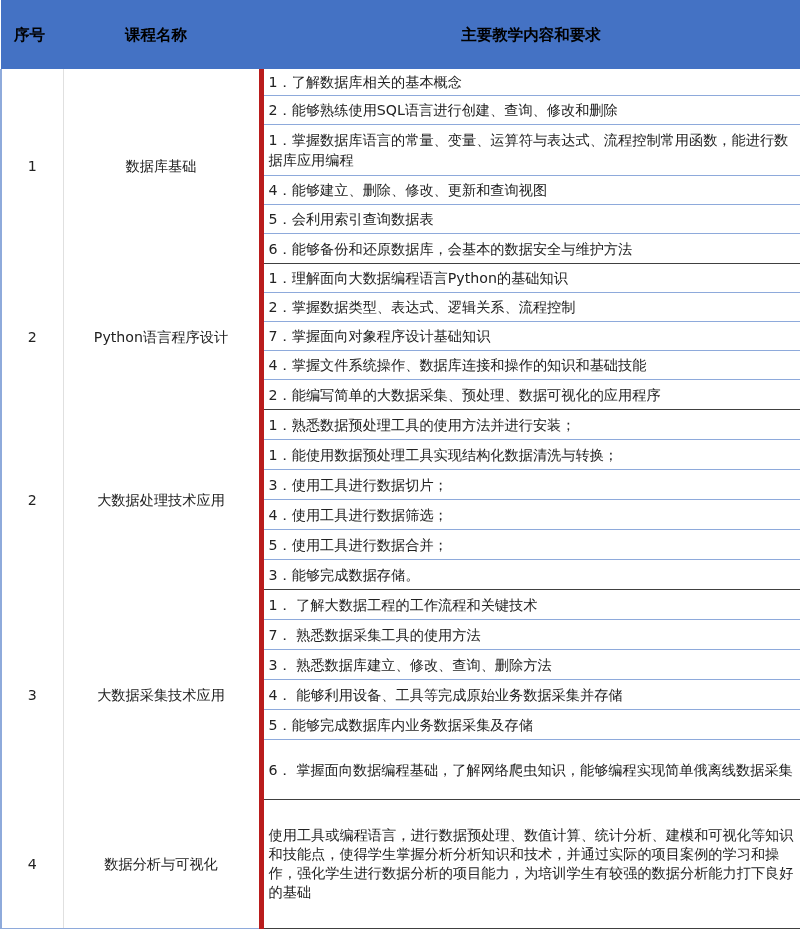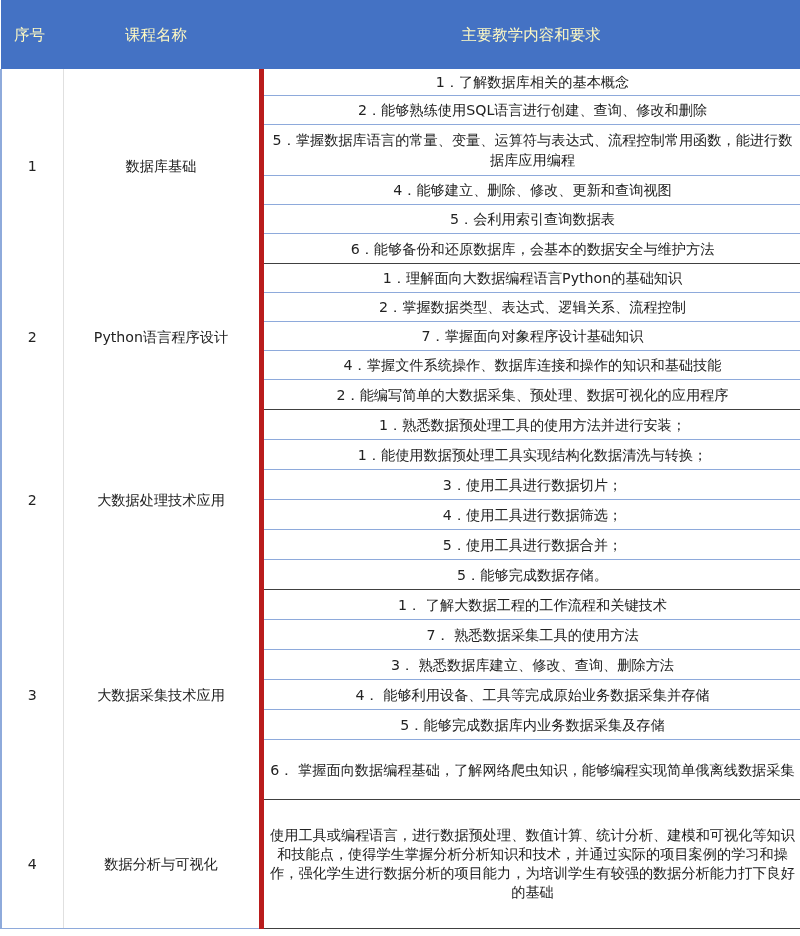--- a/index.html
+++ b/index.html
@@ -2,30 +2,30 @@
 <html><head>
 <meta charset="utf-8">
 <style>
   html, body { margin: 0; padding: 0; background: #ffffff; }
   body { width: 800px; height: 936px; overflow: hidden; font-family: "DejaVu Sans", "Liberation Sans", sans-serif; color: #222; }
   table { border-collapse: collapse; width: 800px; table-layout: fixed; }
   col.c1 { width: 62px; }
   col.c2 { width: 198px; }
   col.c3 { width: 540px; }
   th {
-    background: #4472c4; color: #fef9c3; font-weight: normal; font-size: 15.5px;
+    background: #4472c4; color: #000000; font-weight: bold; font-size: 15.5px;
     height: 68px; padding: 0; text-align: center; vertical-align: middle;
     border-top: 1px solid #4472c4;
   }
   th.h1 { text-align: left; padding-left: 13px; }
   th.h2 { text-align: left; padding-left: 62px; margin-top: 28px; }
   td { font-size: 14.2px; line-height: 20px; padding: 0; vertical-align: middle; }
   td.num { text-align: center; border-left: 2px solid #8eaadb; border-right: 1px solid #e0e0e0; }
   td.name { text-align: center; border-right: 5px solid #b91c1c; }
-  td.item { padding: 0 4px 0 5px; border-bottom: 1px solid #8eaadb; border-right: 1px solid #8eaadb; text-align: center; }
+  td.item { padding: 0 4px 0 5px; border-bottom: 1px solid #8eaadb; border-right: 1px solid #8eaadb; text-align: left; }
   tr.grp-end td { border-bottom: 1px solid #404040; }
   tr.grp-end td.num, tr.grp-end td.name { border-bottom: 1px solid #8eaadb; }
 </style>
 </head>
 <body>
 
 <table>
   <colgroup>
       <col class="c1">
       <col class="c2">
@@ -42,21 +42,21 @@
 
     <tr>
       <td class="num" rowspan="6">1</td>
       <td class="name" rowspan="6">数据库基础</td>
       <td class="item" style="height:26px">1．了解数据库相关的基本概念</td>
     </tr>
     <tr>
         <td class="item" style="height:28px">2．能够熟练使用SQL语言进行创建、查询、修改和删除</td>
       </tr>
     <tr>
-        <td class="item" style="height:50px">5．掌握数据库语言的常量、变量、运算符与表达式、流程控制常用函数，能进行数据库应用编程</td>
+        <td class="item" style="height:50px">1．掌握数据库语言的常量、变量、运算符与表达式、流程控制常用函数，能进行数据库应用编程</td>
       </tr>
     <tr>
         <td class="item" style="height:28px">4．能够建立、删除、修改、更新和查询视图</td>
       </tr>
     <tr>
         <td class="item" style="height:28px">5．会利用索引查询数据表</td>
       </tr>
     <tr class="grp-end">
         <td class="item" style="height:29px">6．能够备份和还原数据库，会基本的数据安全与维护方法</td>
       </tr>
@@ -90,21 +90,21 @@
     <tr>
         <td class="item" style="height:29px">3．使用工具进行数据切片；</td>
       </tr>
     <tr>
         <td class="item" style="height:29px">4．使用工具进行数据筛选；</td>
       </tr>
     <tr>
         <td class="item" style="height:29px">5．使用工具进行数据合并；</td>
       </tr>
     <tr class="grp-end">
-        <td class="item" style="height:29px">5．能够完成数据存储。</td>
+        <td class="item" style="height:29px">3．能够完成数据存储。</td>
       </tr>
 
     <tr>
       <td class="num" rowspan="6">3</td>
       <td class="name" rowspan="6">大数据采集技术应用</td>
       <td class="item" style="height:29px">1．  了解大数据工程的工作流程和关键技术</td>
     </tr>
     <tr>
         <td class="item" style="height:29px">7．  熟悉数据采集工具的使用方法</td>
       </tr>

